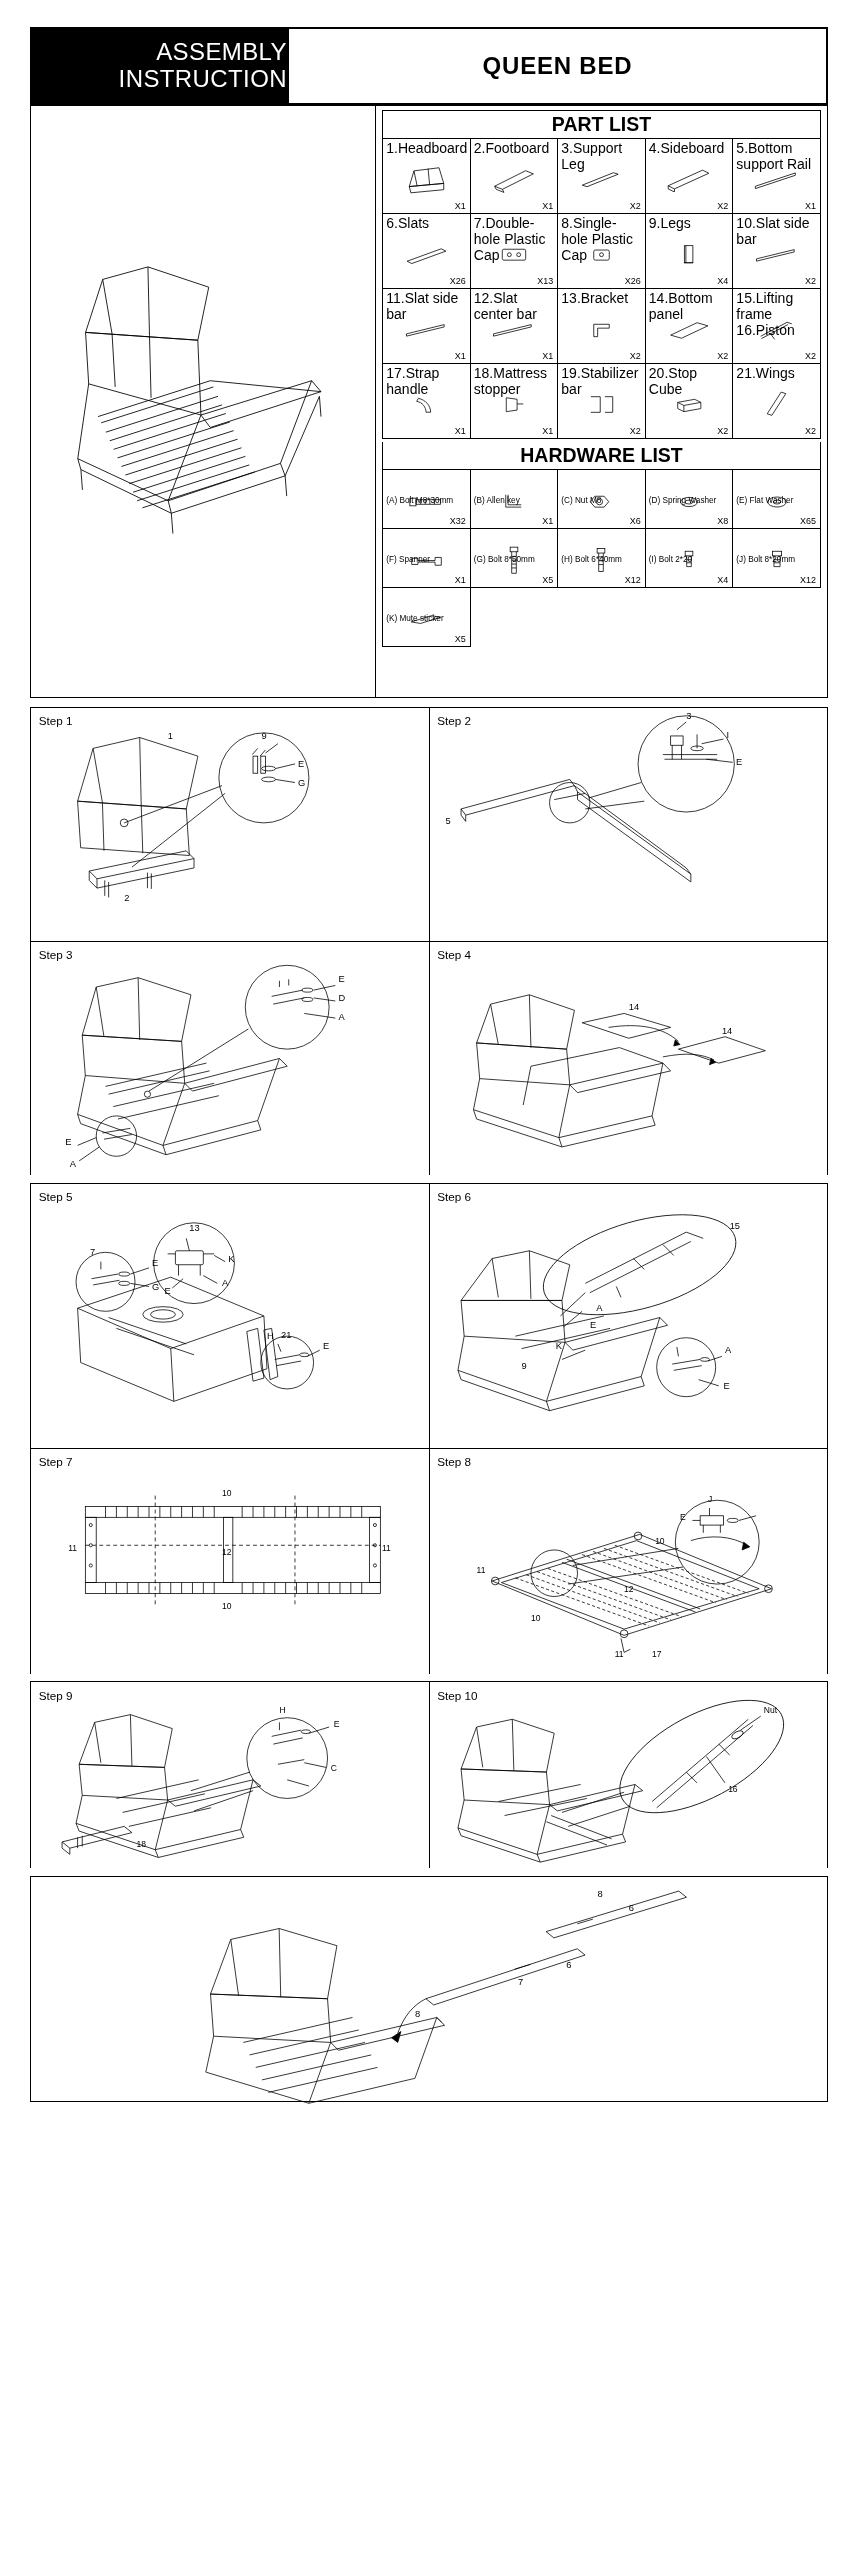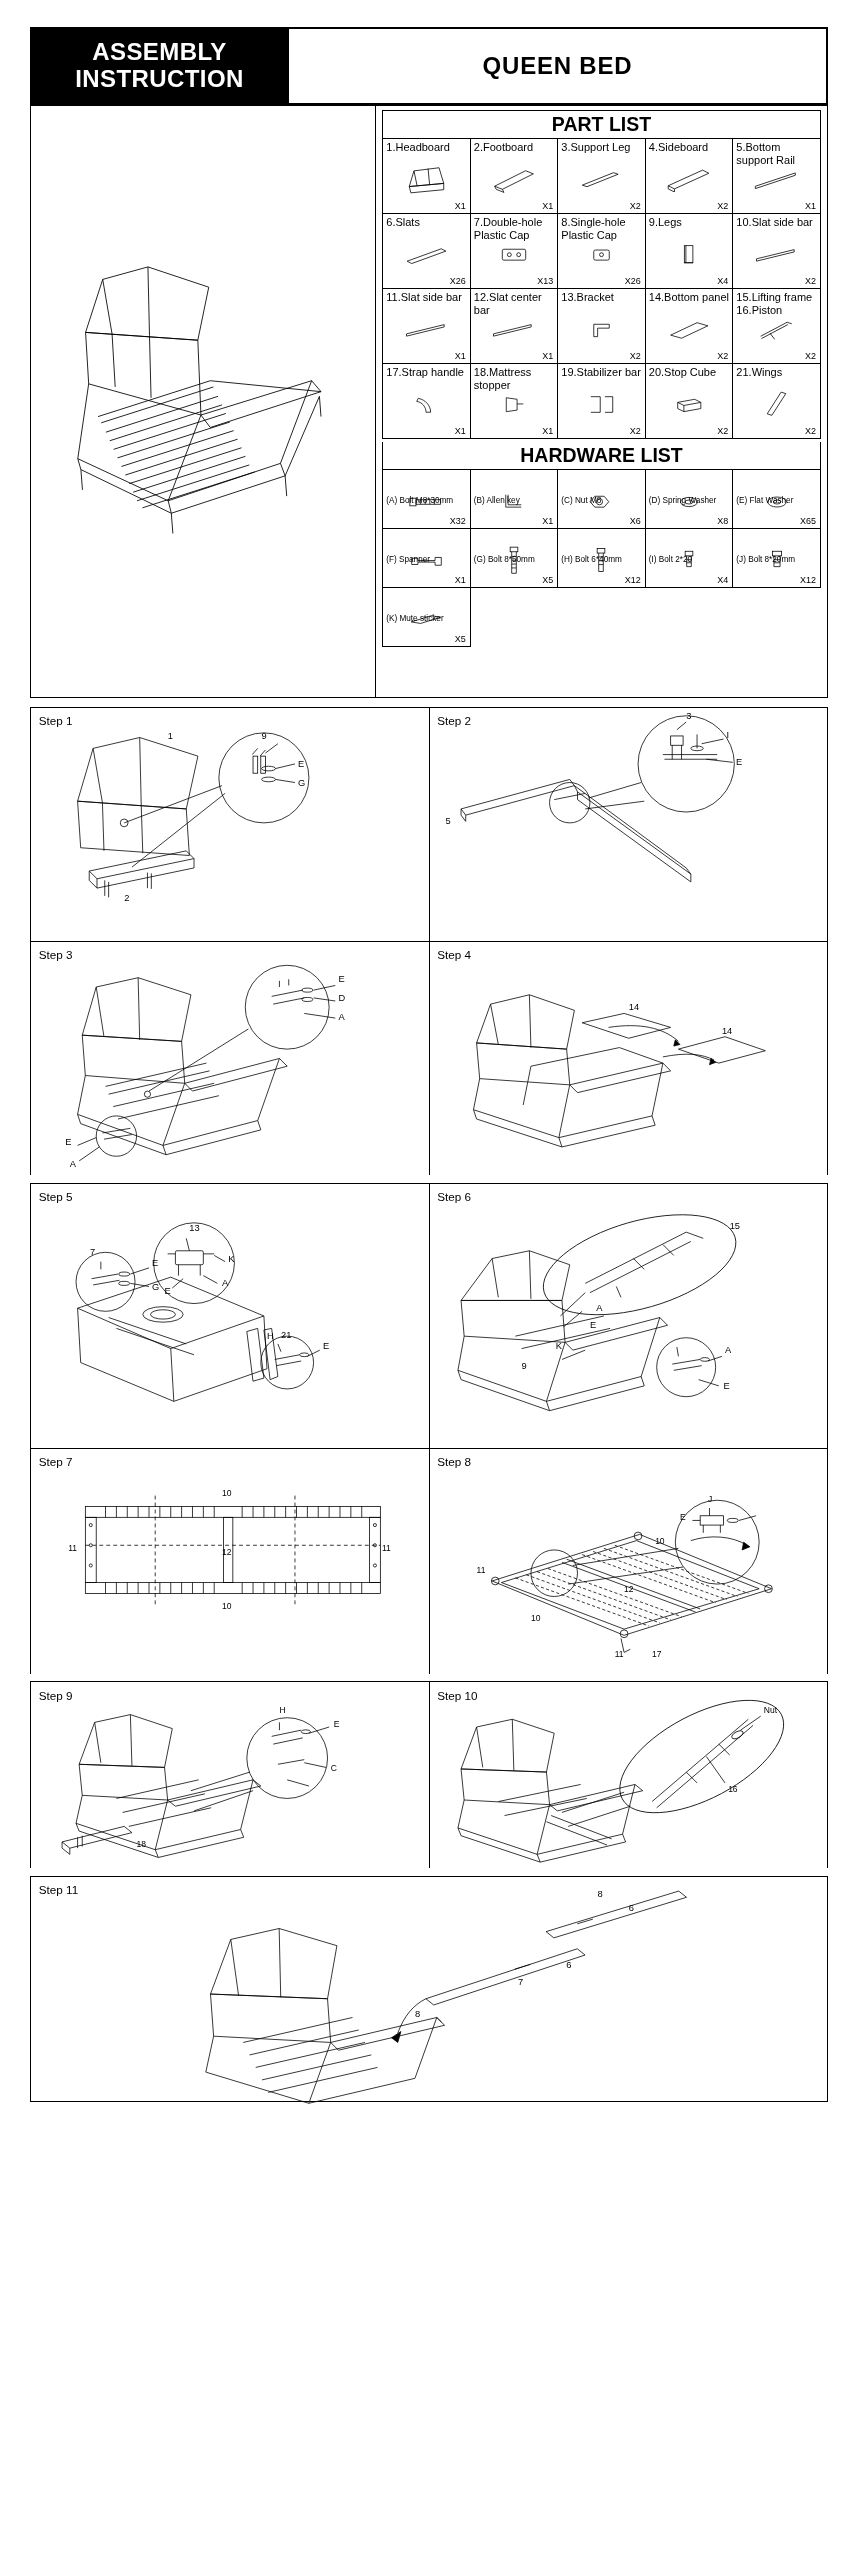--- a/index.html
+++ b/index.html
@@ -19,25 +19,25 @@
     display: flex;
     height: 78px;
     align-items: stretch;
   }
   .header-badge {
     width: 257px;
     background: #000;
     color: #fff;
     display: flex;
     flex-direction: column;
-    align-items: center;
+    align-items: flex-end;
     justify-content: center;
     border-right: 2.3px solid #000;
     line-height: 1.12;
-    font-weight: bold;
+    font-weight: normal;
     font-size: 24px;
     letter-spacing: 0.4px;
   }
   .header-title {
     flex: 1;
     display: flex;
     align-items: center;
     justify-content: center;
     font-size: 24px;
     font-weight: bold;
@@ -77,21 +77,21 @@
     table-layout: fixed;
   }
   table.parts td {
     border: 1.2px solid #000;
     vertical-align: top;
     padding: 0;
     height: 75px;
     position: relative;
   }
   .pname {
-    font-size: 11px;
+    font-size: 14px;
     padding: 2.3px 2.3px 0 3.1px;
     line-height: 1.12;
     display: block;
   }
   .pqty {
     position: absolute;
     right: 3.9px;
     bottom: 1.6px;
     font-size: 9px;
   }
@@ -1016,21 +1016,20 @@
             <text x="384" y="142">16</text>
           </g>
         </svg>
       </div>
     </div>
 
     <div class="band-gap"></div>
 
     <div class="step-band" style="height:226px">
       <div class="step-cell">
-        <div class="step-label">Step 11</div>
         <svg class="step-art" viewBox="0 0 1020 290">
           <g class="ln" stroke-width="1">
             <path d="M230 150 L256 80 L318 66 L392 88 L380 156 Z"></path>
             <path d="M256 80 L266 152"></path>
             <path d="M318 66 L320 154"></path>
             <path d="M230 150 L234 204 L384 212 L380 156 Z"></path>
             <path d="M234 204 L224 250 L356 290 L384 212"></path>
             <path d="M384 212 L520 180 L530 190 L394 222 Z"></path>
             <path d="M356 290 L492 258 L520 180"></path>
             <path d="M280 228 L420 196"></path>

